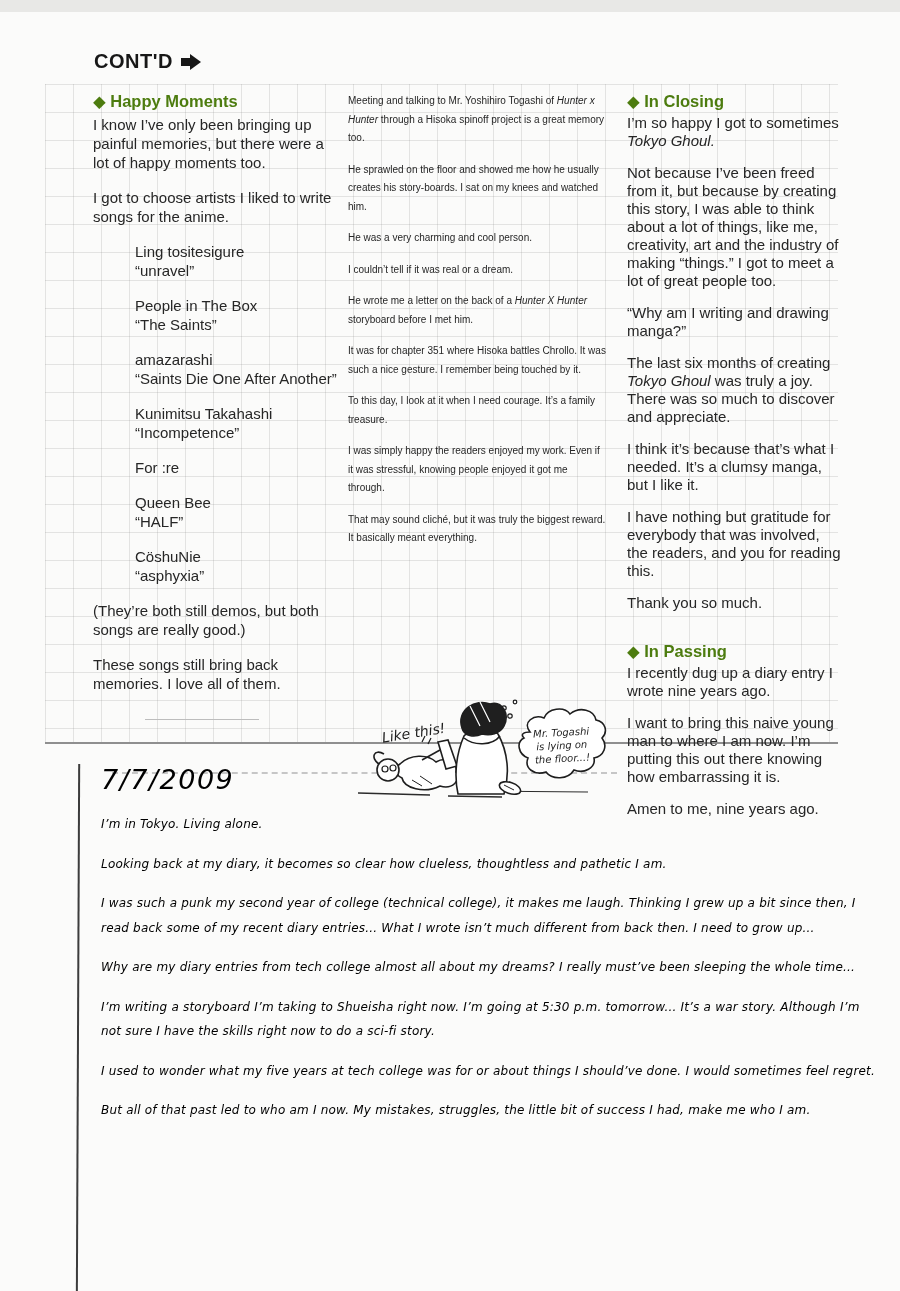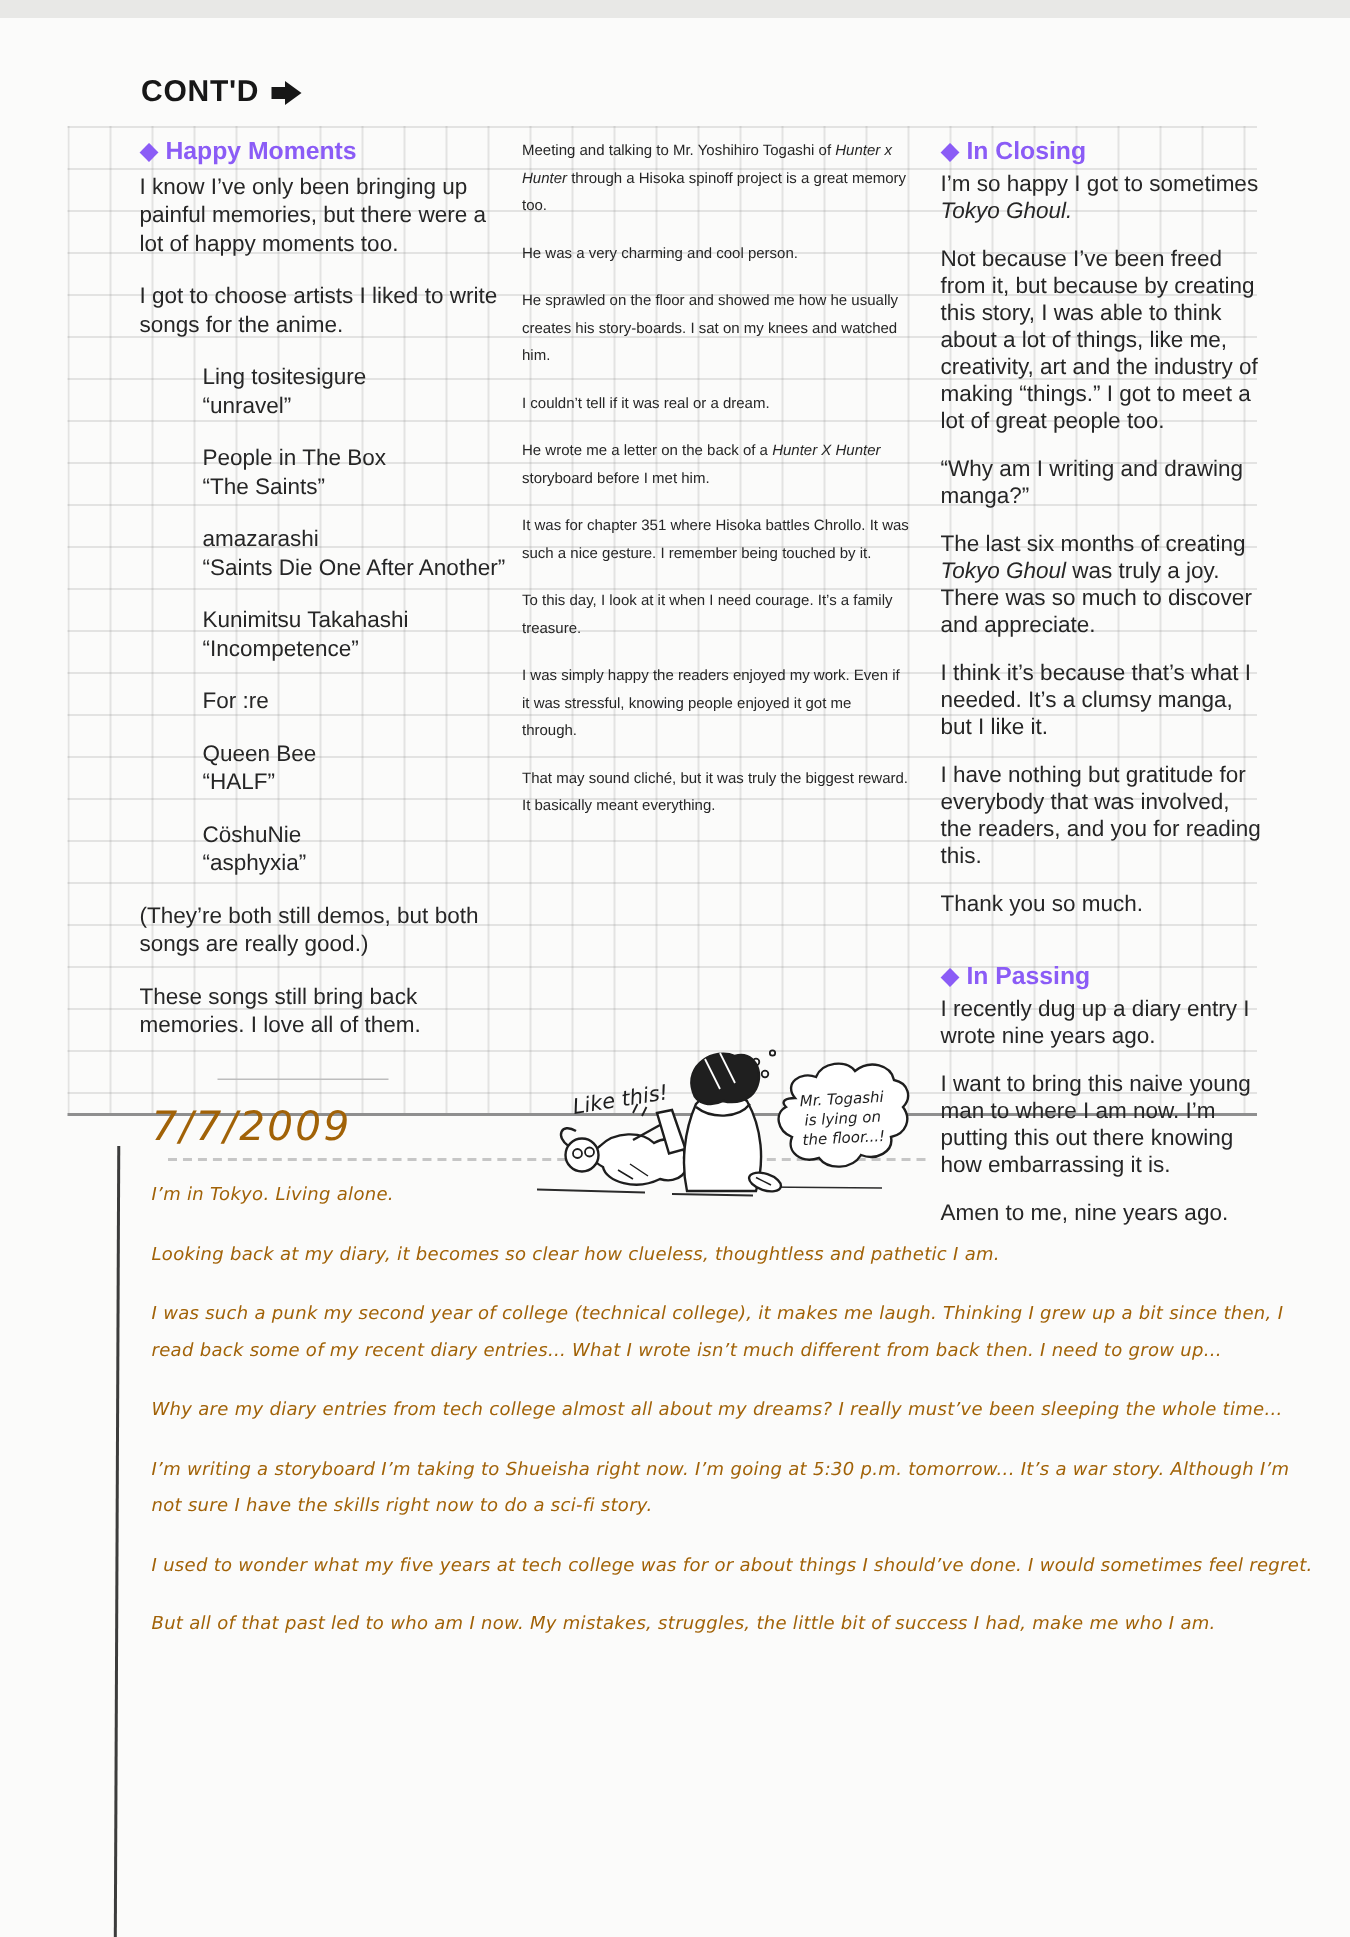--- a/index.html
+++ b/index.html
@@ -25,33 +25,33 @@
   .scribble{position:absolute;left:145px;top:707px;width:114px;border-top:1.5px solid #bdbdbd;}
   .floor-dashes{position:absolute;left:112px;top:760px;width:505px;border-top:2px dashed #c6c6c6;}
   
   .col{position:absolute;top:80px;}
   .col p{margin:0 0 16px 0;}
   .col-left{left:93px;width:245px;font-size:15px;line-height:19px;}
   .col-mid{left:348px;width:258px;font-size:10px;line-height:18.5px;}
   .col-mid p{margin:0 0 13px 0;}
   .col-right{left:627px;width:214px;font-size:15px;line-height:18px;}
   .col-right p{margin:0 0 14px 0;}
-  .sec-heading{font-size:16.5px;font-weight:700;color:#8b5cf6;margin:0 0 4px 0;
+  .sec-heading{font-size:16.5px;font-weight:700;color:#4d7c0f;margin:0 0 4px 0;
     font-family:"Liberation Sans","DejaVu Sans",sans-serif;}
   .sec-heading.gap-top{margin-top:30px;}
   .songs{margin-left:42px;}
   .song{margin:0 0 16px 0;}
   .it{font-style:italic;}
   
   .cartoon{position:absolute;left:352px;top:680px;}
   
   .vline{position:absolute;left:77px;top:752px;width:2px;height:539px;background:#3c3c3c;
     transform:rotate(.25deg);}
-  .diary{position:absolute;left:101px;top:724px;width:778px;
-    font-family:"DejaVu Sans",sans-serif;font-style:italic;color:#a16207;}
+  .diary{position:absolute;left:101px;top:752px;width:778px;
+    font-family:"DejaVu Sans",sans-serif;font-style:italic;color:#000000;}
   .diary-date{font-size:27px;letter-spacing:1.5px;margin:0 0 17px 0;}
   .diary p{font-size:12px;line-height:24.5px;letter-spacing:.2px;margin:0 0 15px 0;}
 </style>
 </head>
 <body>
 
 <div class="page">
 
   <div class="contd">
     <span>CONT'D</span>
@@ -98,22 +98,22 @@
         <div>CöshuNie</div>
         <div>“asphyxia”</div>
       </div>
     </div>
     <p>(They’re both still demos, but both songs are really good.)</p>
     <p>These songs still bring back memories. I love all of them.</p>
   </div>
 
   <div class="col col-mid">
     <p><span>Meeting and talking to Mr. Yoshihiro Togashi of </span><span class="it">Hunter x Hunter</span><span> through a Hisoka spinoff project is a great memory too.</span></p>
+    <p>He sprawled on the floor and showed me how he usually creates his story-boards. I sat on my knees and watched him.</p>
     <p>He was a very charming and cool person.</p>
-    <p>He sprawled on the floor and showed me how he usually creates his story-boards. I sat on my knees and watched him.</p>
     <p>I couldn’t tell if it was real or a dream.</p>
     <p><span>He wrote me a letter on the back of a </span><span class="it">Hunter X Hunter</span><span> storyboard before I met him.</span></p>
     <p>It was for chapter 351 where Hisoka battles Chrollo. It was such a nice gesture. I remember being touched by it.</p>
     <p>To this day, I look at it when I need courage. It’s a family treasure.</p>
     <p>I was simply happy the readers enjoyed my work. Even if it was stressful, knowing people enjoyed it got me through.</p>
     <p>That may sound cliché, but it was truly the biggest reward. It basically meant everything.</p>
   </div>
 
   <svg class="cartoon" width="255" height="108" viewBox="0 0 255 108">
     <g stroke="#2b2b2b" stroke-width="1.5" fill="none">

